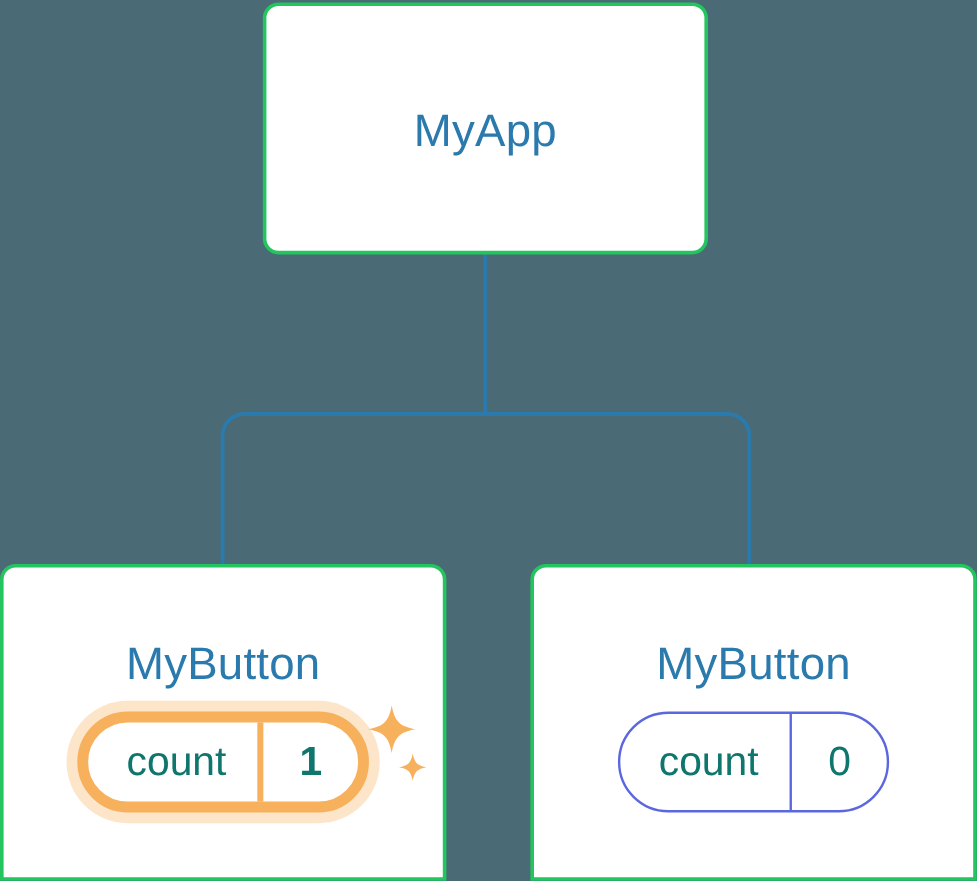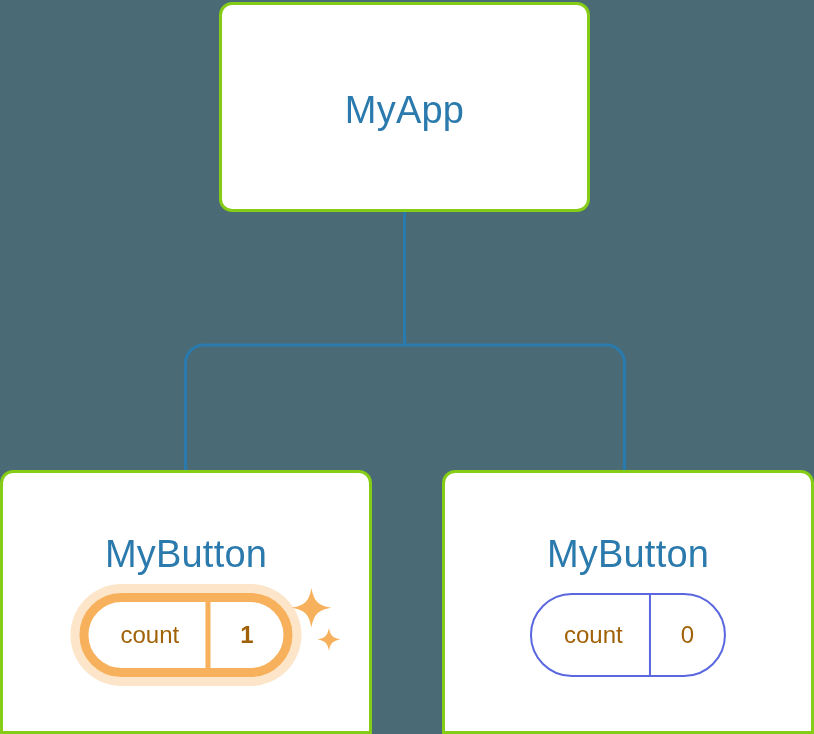--- a/index.html
+++ b/index.html
@@ -29,21 +29,21 @@
     top: 0;
     width: 814px;
     height: 734px;
     pointer-events: none;
   }
 
   
   .node {
     position: absolute;
     background: #ffffff;
-    border: 3px solid #84cc16;
+    border: 3px solid #22c55e;
     border-radius: 13px;
     box-sizing: border-box;
   }
 
   .node-root {
     left: 219px;
     top: 2px;
     width: 371px;
     height: 210px;
   }
@@ -114,22 +114,22 @@
 
   .pill-highlight {
     border: 9px solid #f7b05b;
     box-shadow: 0 0 0 9px rgba(247, 176, 91, 0.33);
   }
 
   .pill-cell {
     display: flex;
     align-items: center;
     justify-content: center;
-    color: #a16207;
-    font-size: 24px;
+    color: #0f766e;
+    font-size: 34px;
     font-weight: 400;
     line-height: 1;
     box-sizing: border-box;
     white-space: nowrap;
   }
 
   .pill-key {
     padding: 0 26px 0 32px;
   }
 

